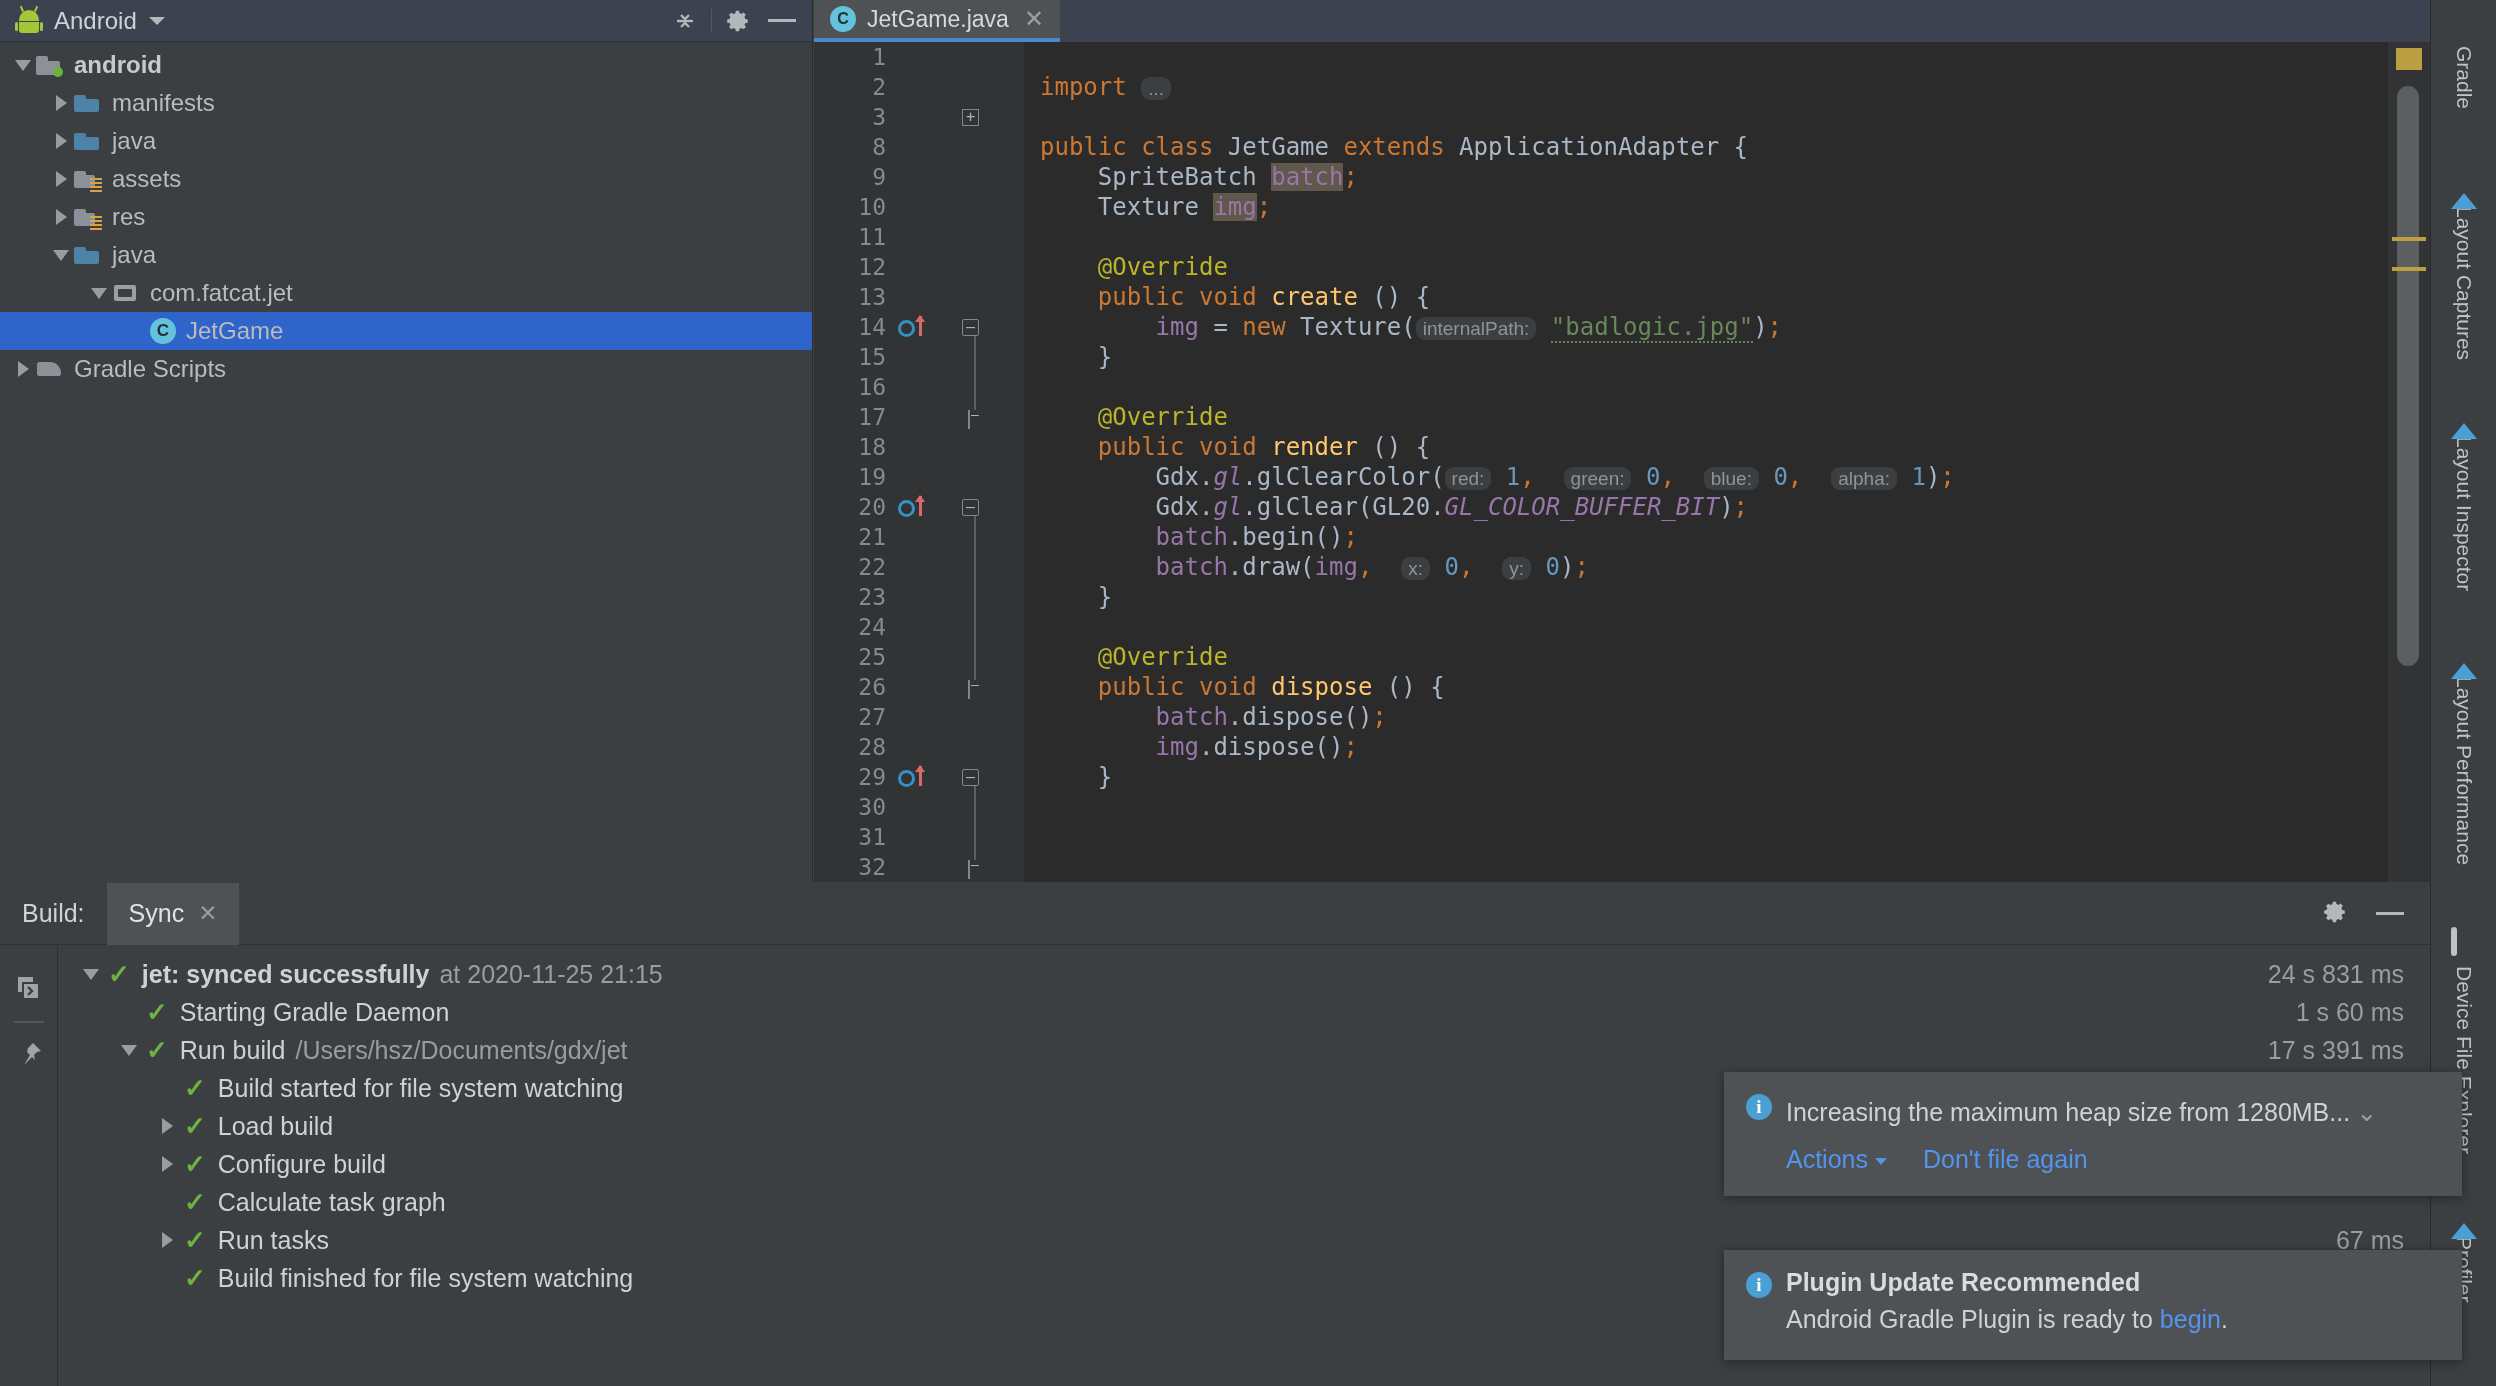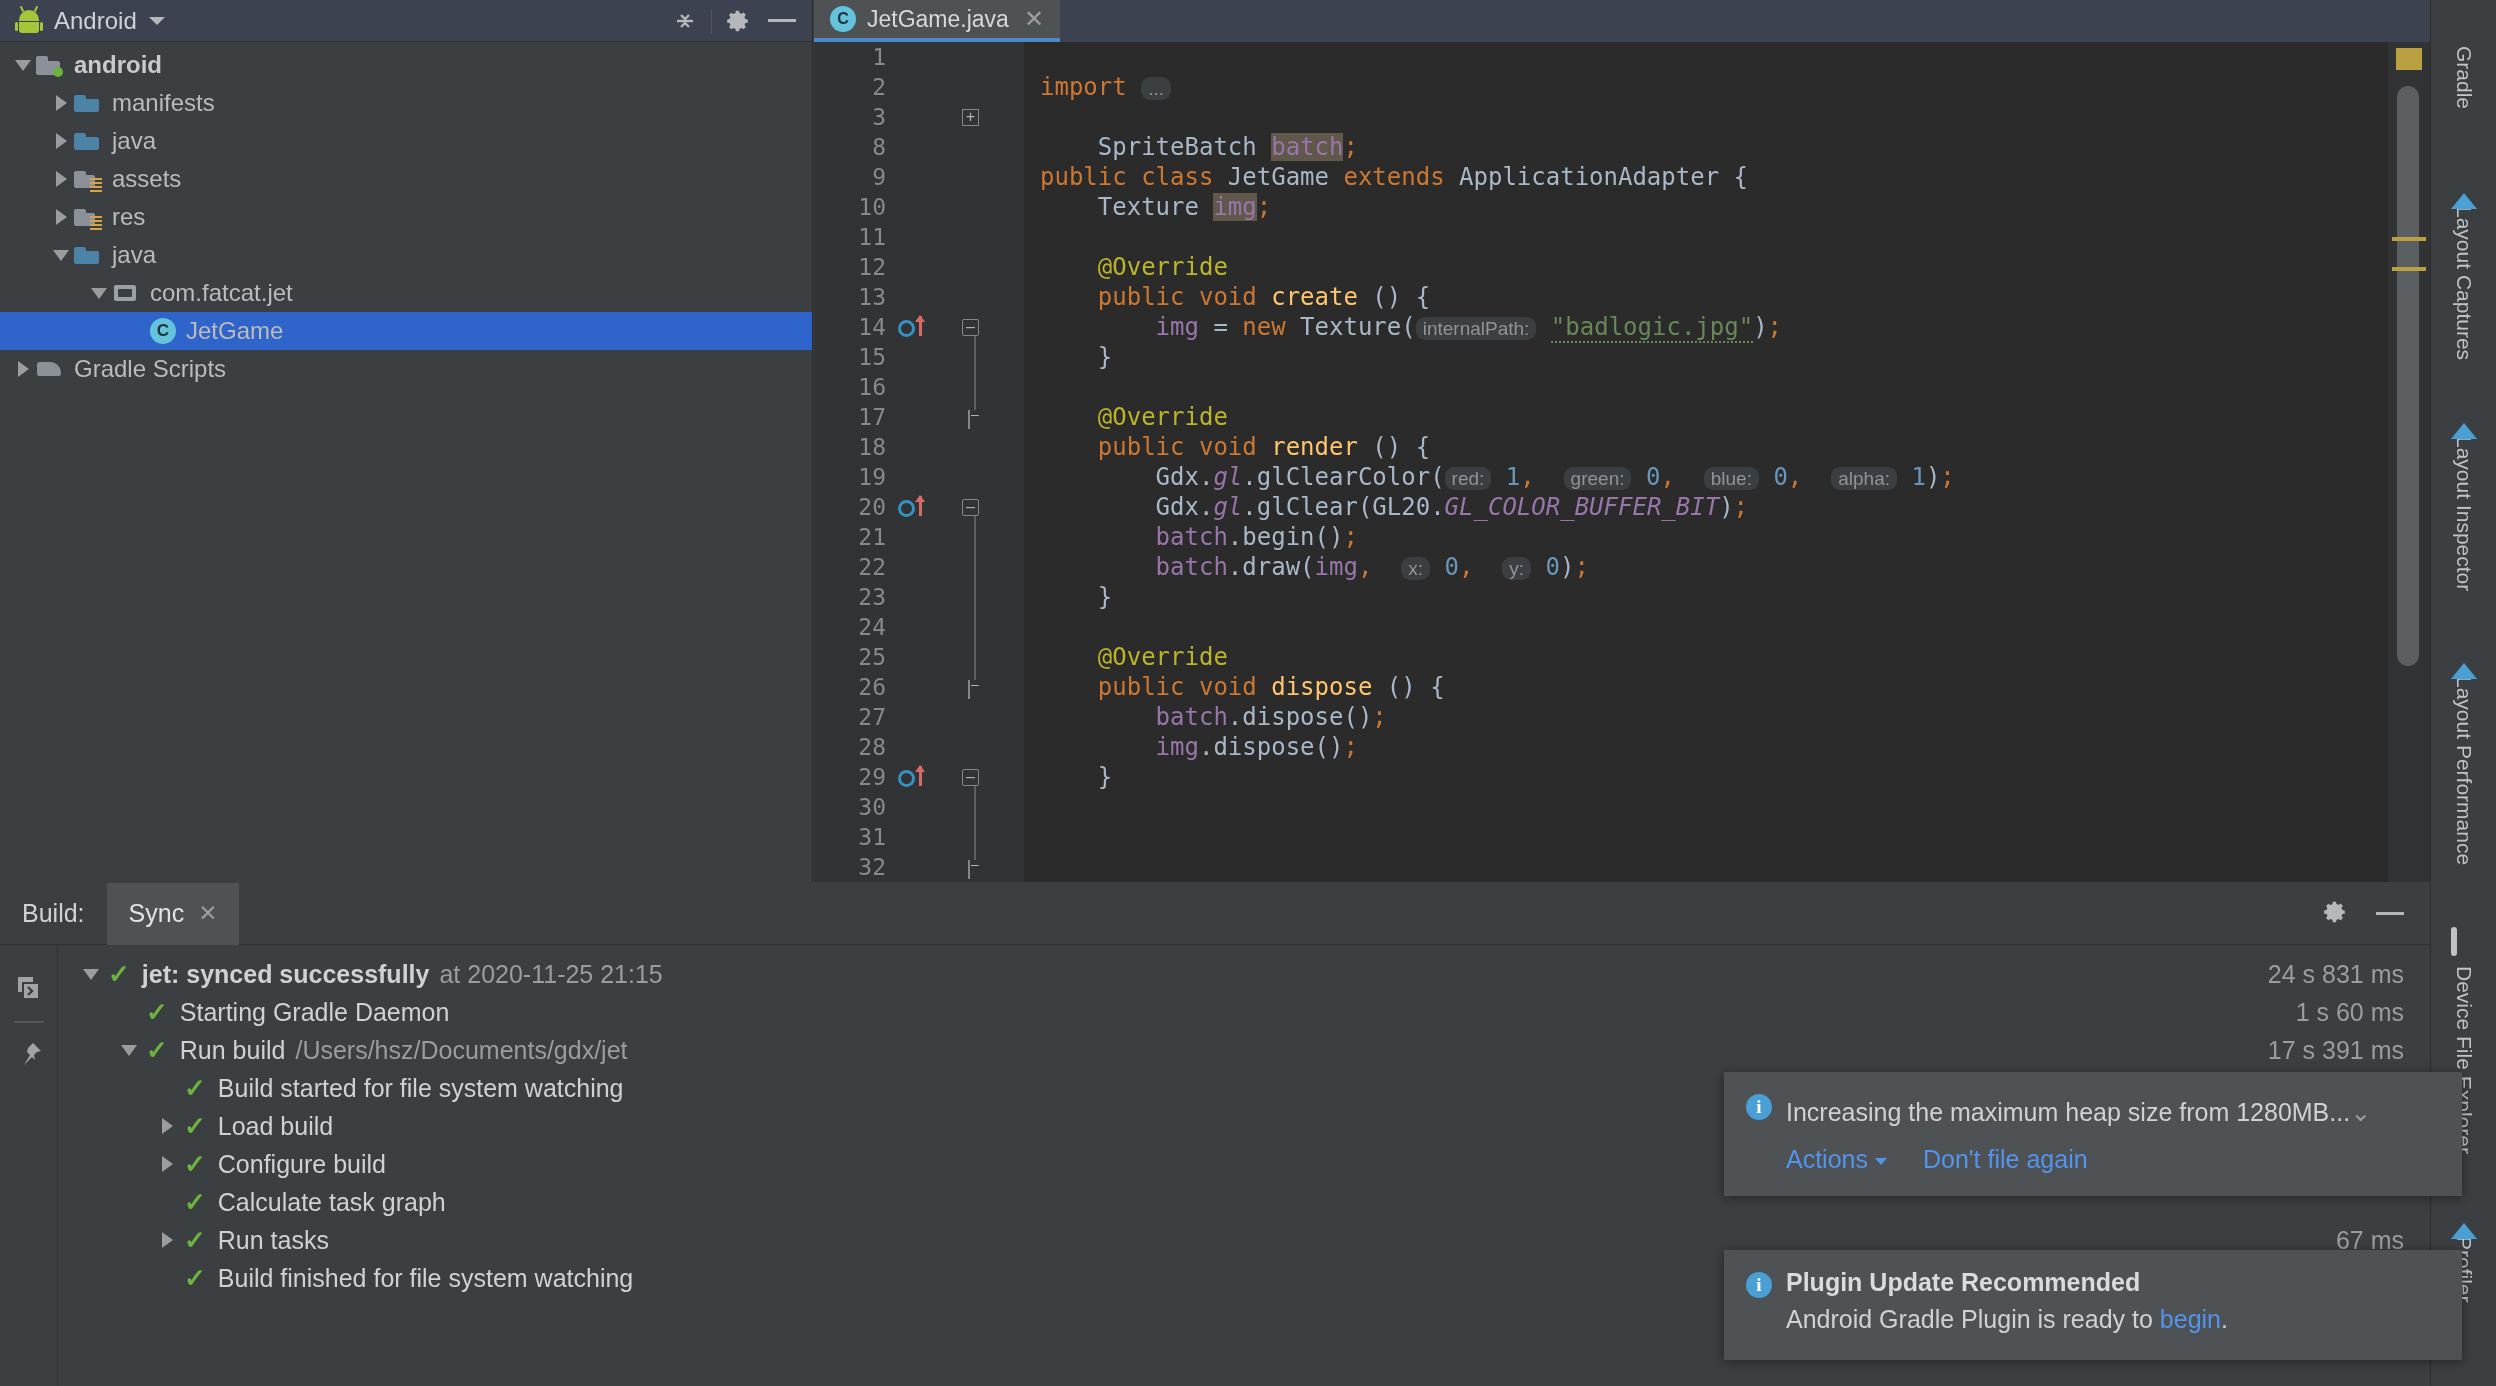--- a/index.html
+++ b/index.html
@@ -482,22 +482,22 @@
             <span class="fold-brace"><span class="b"></span></span>
           </div>
           <div class="fold-line" style="top: 294px; height: 74px;"></div>
           <div class="fold-line" style="top: 474px; height: 164px;"></div>
           <div class="fold-line" style="top: 744px; height: 74px;"></div>
         </div>
       <div class="code" id="editor-code">
           <div class="cl">&nbsp;</div>
           <div class="cl"><span class="kw">import </span><span class="hint">...</span></div>
           <div class="cl">&nbsp;</div>
+          <div class="cl"><span class="kw">public class </span><span class="plain">JetGame </span><span class="kw">extends </span><span class="plain">ApplicationAdapter </span><span class="plain">{</span></div>
           <div class="cl"><span class="plain">    SpriteBatch </span><span class="fieldhl">batch</span><span class="semi">;</span></div>
-          <div class="cl"><span class="kw">public class </span><span class="plain">JetGame </span><span class="kw">extends </span><span class="plain">ApplicationAdapter </span><span class="plain">{</span></div>
           <div class="cl"><span class="plain">    Texture </span><span class="fieldhl">img</span><span class="semi">;</span></div>
           <div class="cl">&nbsp;</div>
           <div class="cl"><span class="ann">    @Override</span></div>
           <div class="cl"><span class="kw">    public void </span><span class="def">create </span><span class="plain">() {</span></div>
           <div class="cl"><span class="plain">        </span><span class="field">img</span><span class="plain"> = </span><span class="kw">new </span><span class="plain">Texture(</span><span class="hint">internalPath:</span><span class="plain"> </span><span class="strw">"badlogic.jpg"</span><span class="plain">)</span><span class="semi">;</span></div>
           <div class="cl"><span class="plain">    }</span></div>
           <div class="cl">&nbsp;</div>
           <div class="cl"><span class="ann">    @Override</span></div>
           <div class="cl"><span class="kw">    public void </span><span class="def">render </span><span class="plain">() {</span></div>
           <div class="cl"><span class="plain">        Gdx.</span><span class="statk">gl</span><span class="plain">.glClearColor(</span><span class="hint">red:</span><span class="plain"> </span><span class="num2">1</span><span class="semi">,</span><span class="plain">  </span><span class="hint">green:</span><span class="plain"> </span><span class="num2">0</span><span class="semi">,</span><span class="plain">  </span><span class="hint">blue:</span><span class="plain"> </span><span class="num2">0</span><span class="semi">,</span><span class="plain">  </span><span class="hint">alpha:</span><span class="plain"> </span><span class="num2">1</span><span class="plain">)</span><span class="semi">;</span></div>
@@ -656,21 +656,21 @@
             <span class="">Build finished for file system watching</span>
           </div>
         </div>
     </div>
   </div>
 
   <div class="balloon" style="left:1724px; top:1072px; width:738px;">
     <div class="row1">
       <span class="info-ico">i</span>
       <div>
-        <div class="txt" style="display:flex; align-items:center; ">
+        <div class="txt" style="display:flex; align-items:center; gap:6px;">
           <span>Increasing the maximum heap size from 1280MB...</span>
           <span class="chev-down">⌄</span>
         </div>
         <div class="links">
           <a href="#"><span>Actions</span><span class="lnk-caret"></span></a>
           <a href="#">Don't file again</a>
         </div>
       </div>
     </div>
   </div>

